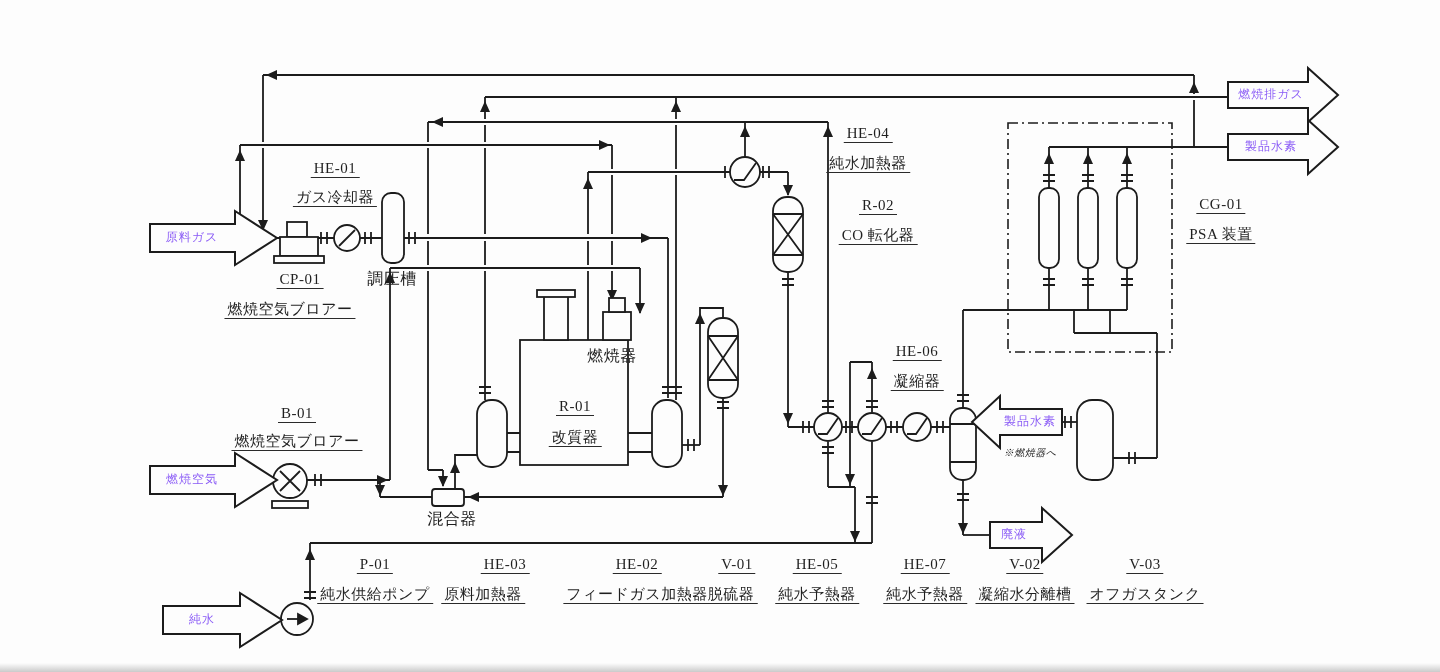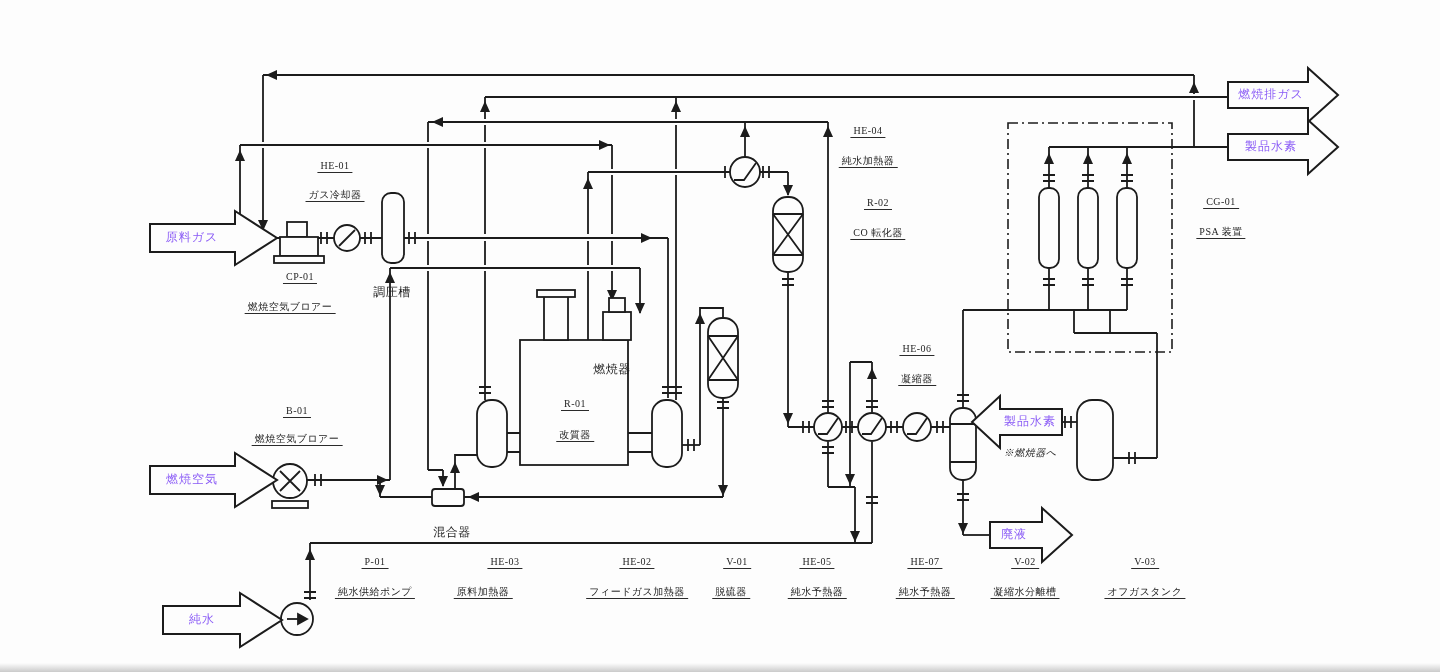--- a/index.html
+++ b/index.html
@@ -1,22 +1,22 @@
 <!DOCTYPE html>
 <html><head>
 <meta charset="utf-8">
 <style>
   html,body{margin:0;padding:0;background:#eee;}
   #stage{position:relative;width:1440px;height:672px;background:#fdfdfd;overflow:hidden;
          font-family:"Liberation Serif","DejaVu Serif",serif;}
   #stage svg{position:absolute;left:0;top:0;}
   .lbl{position:absolute;transform:translateX(-50%);white-space:nowrap;
-       font-size:10px;color:#1f1f1f;letter-spacing:.5px;line-height:1.1;}
+       font-size:15px;color:#1f1f1f;letter-spacing:.5px;line-height:1.1;}
   .u{border-bottom:1.4px solid #2a2a2a;padding:0 3px 1px;}
-  .sm{font-size:12px;margin-top:16px;}
+  .sm{font-size:16px;}
   .stream{font-size:12px;color:#8b5cf6;letter-spacing:1px;transform:translate(-50%,-50%);}
   .note{font-size:10px;font-style:italic;}
   #badge{position:absolute;top:4px;right:0;height:38px;background:#3f3f3f;color:#fff;
          display:flex;align-items:center;padding:0 14px 0 18px;font-size:22px;
          letter-spacing:1px;font-family:"Liberation Sans","DejaVu Sans",sans-serif;}
   #scanshadow{position:absolute;left:0;right:0;bottom:0;height:9px;
 
          background:linear-gradient(to bottom,rgba(0,0,0,0),rgba(0,0,0,0.20));}
 </style>
 </head>

